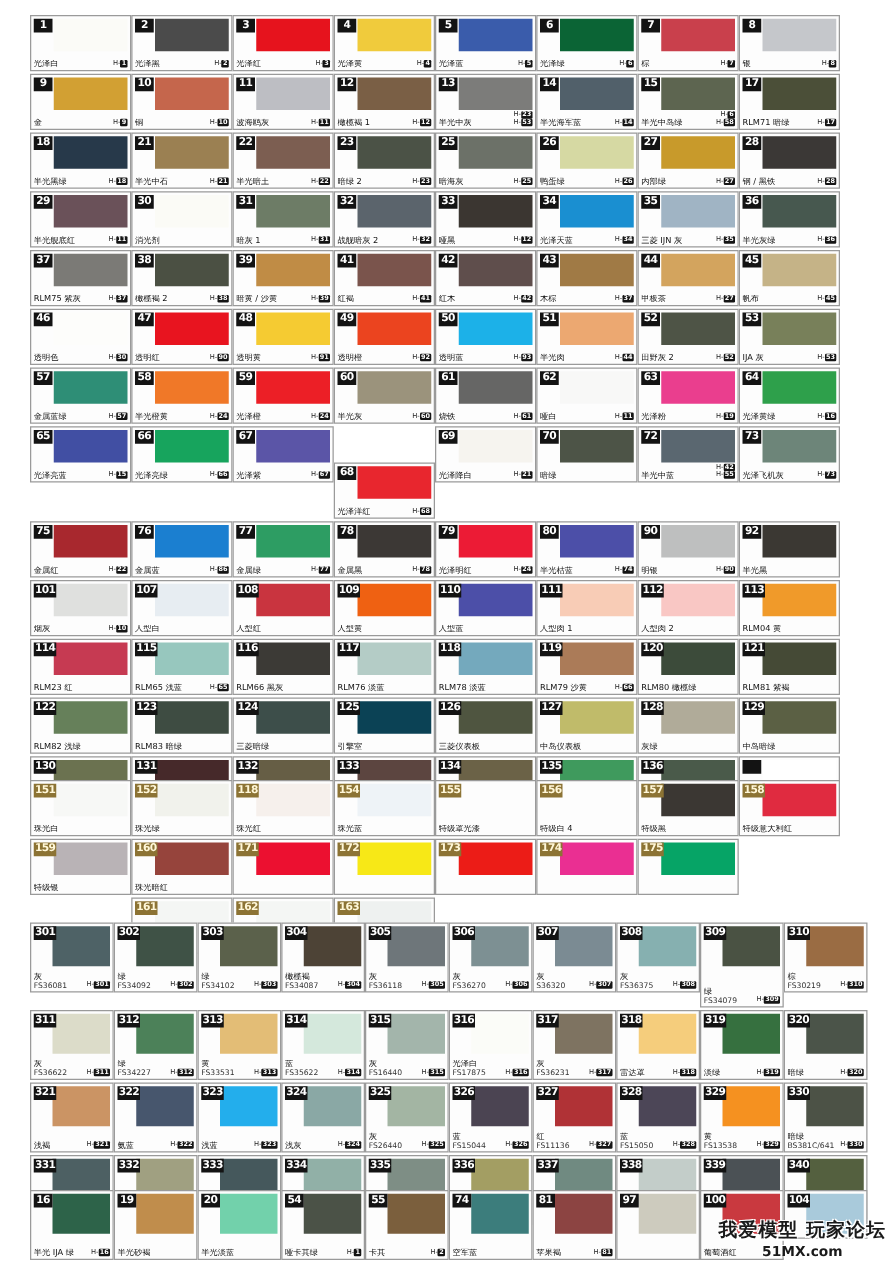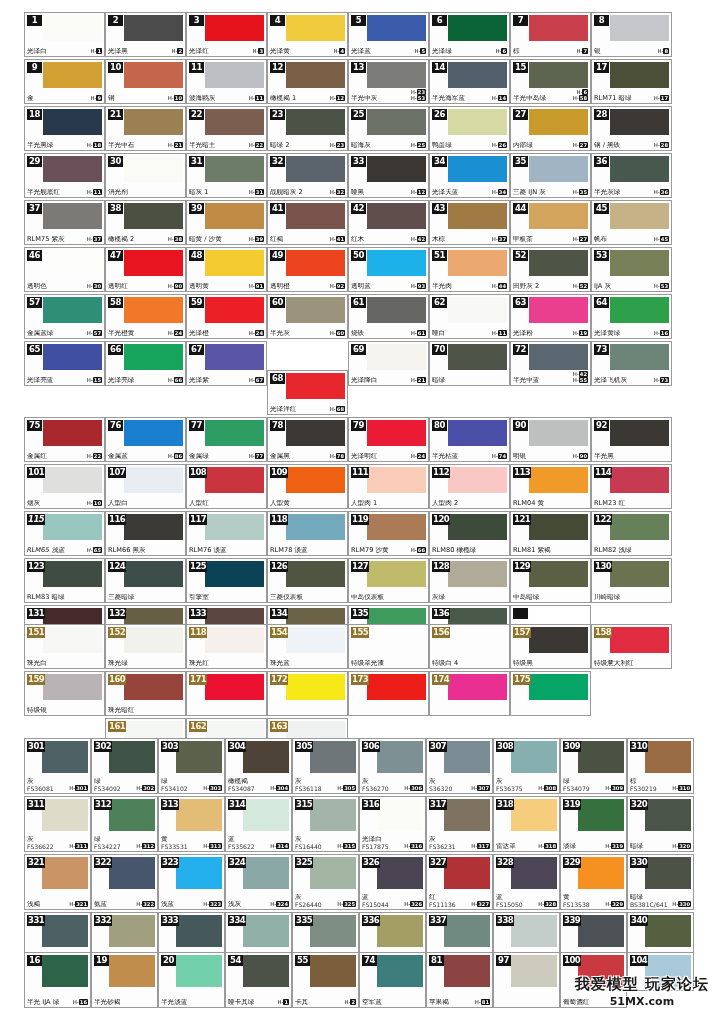--- a/index.html
+++ b/index.html
@@ -680,40 +680,45 @@
         <div class="chip" style="background: rgb(201, 52, 63);"></div>
         <div class="num">108</div>
         <div class="label">人型红</div>
       </div>
       <div class="card" style="width: 81px; height: 45px;">
         <div class="chip" style="background: rgb(239, 97, 18);"></div>
         <div class="num">109</div>
         <div class="label">人型黄</div>
       </div>
       <div class="card" style="width: 81px; height: 45px;">
+        <div class="chip" style="background: rgb(76, 79, 168);"></div>
+        <div class="num">110</div>
+        <div class="label">人型蓝</div>
+      </div>
+      <div class="card" style="width: 81px; height: 45px;">
         <div class="chip" style="background: rgb(248, 204, 182);"></div>
         <div class="num">111</div>
         <div class="label">人型肉 1</div>
       </div>
       <div class="card" style="width: 81px; height: 45px;">
         <div class="chip" style="background: rgb(249, 199, 196);"></div>
         <div class="num">112</div>
         <div class="label">人型肉 2</div>
       </div>
       <div class="card" style="width: 81px; height: 45px;">
         <div class="chip" style="background: rgb(240, 154, 42);"></div>
         <div class="num">113</div>
         <div class="label">RLM04 黄</div>
       </div>
       <div class="card" style="width: 81px; height: 45px;">
         <div class="chip" style="background: rgb(198, 58, 82);"></div>
         <div class="num">114</div>
         <div class="label">RLM23 红</div>
       </div>
-      <div class="card" style="width: 81px; height: 45px; font-style: italic;">
+      <div class="card" style="width: 81px; height: 45px;">
         <div class="chip" style="background: rgb(151, 199, 190);"></div>
         <div class="num">115</div>
         <div class="label">RLM65 浅蓝</div>
         <div class="hcode">
           <span class="line">H-<b>65</b></span>
         </div>
       </div>
       <div class="card" style="width: 81px; height: 45px;">
         <div class="chip" style="background: rgb(60, 58, 54);"></div>
         <div class="num">116</div>
@@ -971,21 +976,21 @@
         </div>
       </div>
       <div class="card" style="width: 67px; height: 56px;">
         <div class="chip" style="background: rgb(134, 176, 176); height: 32px; left: 17px;"></div>
         <div class="num">308</div>
         <div class="label">灰<span class="l2">FS36375</span></div>
         <div class="hcode">
           <span class="line">H-<b>308</b></span>
         </div>
       </div>
-      <div class="card" style="width: 67px; height: 56px;">
+      <div class="card" style="width: 67px; height: 68px;">
         <div class="chip" style="background: rgb(74, 82, 67); height: 32px; left: 17px;"></div>
         <div class="num">309</div>
         <div class="label">绿<span class="l2">FS34079</span></div>
         <div class="hcode">
           <span class="line">H-<b>309</b></span>
         </div>
       </div>
       <div class="card" style="width: 67px; height: 56px;">
         <div class="chip" style="background: rgb(154, 108, 67); height: 32px; left: 17px;"></div>
         <div class="num">310</div>

